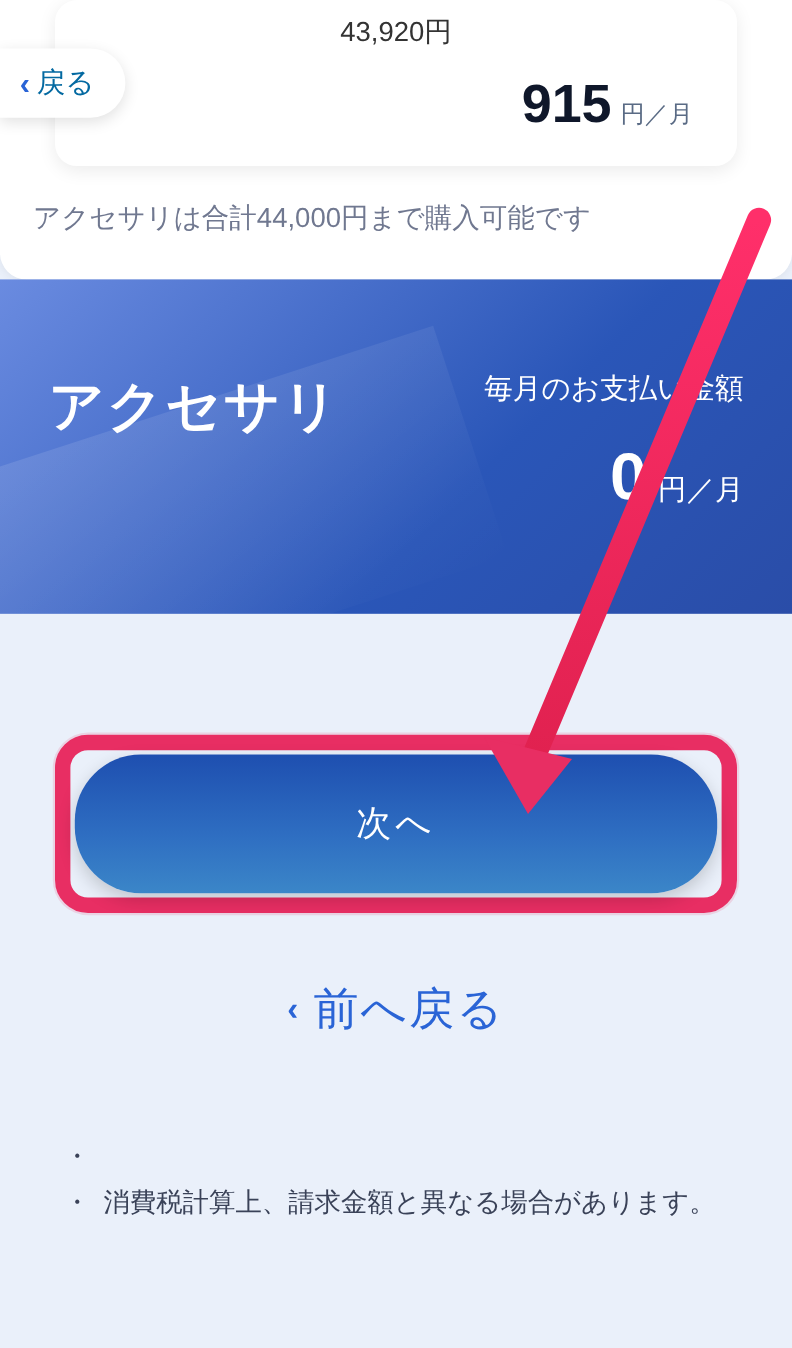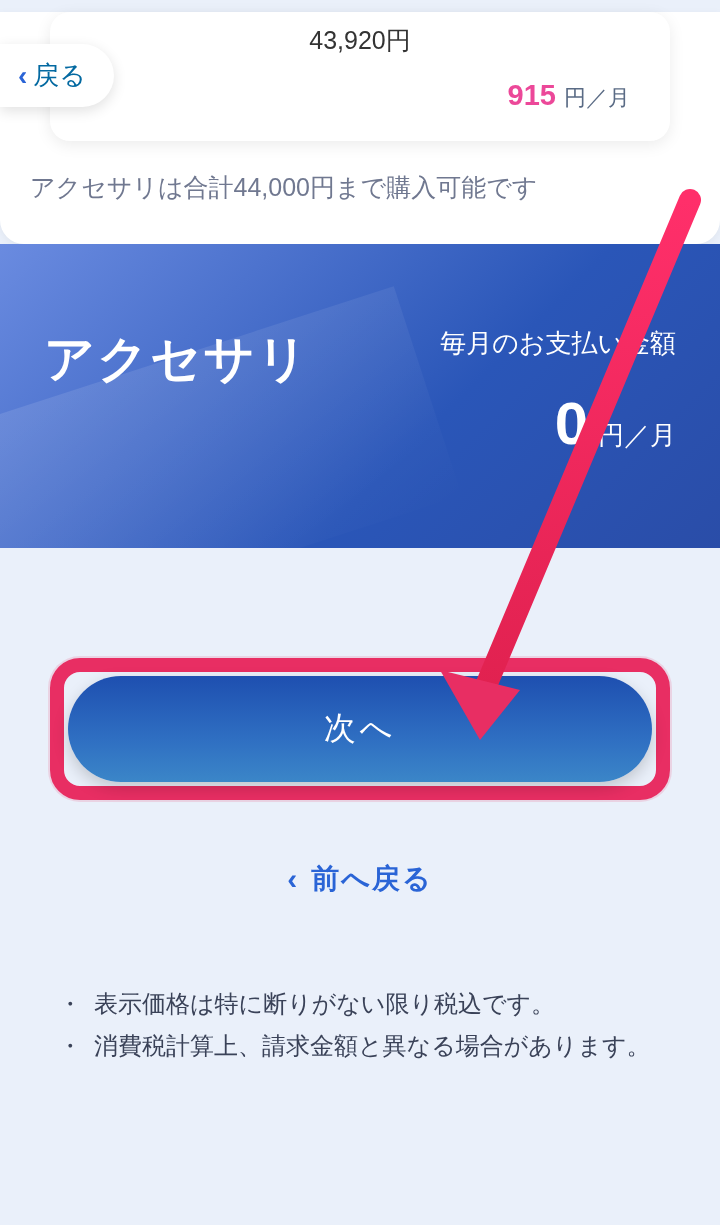--- a/index.html
+++ b/index.html
@@ -19,39 +19,39 @@
     padding: 0 30px 40px 30px;
     box-shadow: 0 2px 8px rgba(0,0,0,0.05);
   }
 
   
   .price-card {
     background: #ffffff;
     border-radius: 20px;
     box-shadow: 0 4px 16px rgba(0,0,0,0.08);
     padding: 12px 40px 28px 40px;
-    margin: 12px 20px 30px 20px;
+    margin: 0 20px 30px 20px;
     position: relative;
   }
   .price-total {
     text-align: center;
     font-size: 25px;
     color: #333;
     margin-bottom: 22px;
     font-weight: 500;
   }
   .price-monthly-row {
     display: flex;
     justify-content: flex-end;
     align-items: baseline;
     gap: 8px;
   }
   .price-monthly-num {
-    font-size: 29px;
-    color: #ec4899;
+    font-size: 49px;
+    color: #0f172a;
     font-weight: 600;
   }
   .price-monthly-unit {
     font-size: 22px;
     color: #5a6b85;
   }
 
   
   .back-pill {
     position: absolute;
@@ -142,21 +142,21 @@
   .next-frame {
     border: 14px solid #e82e63;
     border-radius: 30px;
     padding: 4px;
     position: relative;
     box-shadow: 0 0 0 2px rgba(232,46,99,0.15);
   }
   .next-button {
     background: linear-gradient(180deg, #1e4fb0 0%, #2f6fc2 60%, #3b86c8 100%);
     border-radius: 60px;
-    height: 106px;
+    height: 126px;
     display: flex;
     align-items: center;
     justify-content: center;
     color: #fff;
     font-size: 32px;
     font-weight: 500;
     letter-spacing: 4px;
     box-shadow: 0 6px 16px rgba(0,0,0,0.18);
   }
 
@@ -166,22 +166,22 @@
     align-items: center;
     justify-content: center;
     gap: 14px;
     color: #2a64d6;
   }
   .prev-link .chev {
     font-size: 30px;
     font-weight: 800;
   }
   .prev-link .txt {
-    font-size: 28px;
-    font-weight: 700;
+    font-size: 41px;
+    font-weight: 400;
     letter-spacing: 2px;
   }
 
   .notes {
     margin-top: 90px;
     padding: 0 0 0 8px;
   }
   .notes li {
     list-style: none;
     font-size: 24px;
@@ -245,21 +245,20 @@
   </div>
 
   <div class="prev-link">
     <span class="chev">‹</span>
     <span class="txt">前へ戻る</span>
   </div>
 
   <ul class="notes">
     <li>
         <span class="dot">・</span>
-        <span>表示価格は特に断りがない限り税込です。</span>
       </li>
     <li>
         <span class="dot">・</span>
         <span>消費税計算上、請求金額と異なる場合があります。</span>
       </li>
   </ul>
 </div>
 
 <svg class="arrow-svg" viewBox="0 0 370 620">
   <defs>

